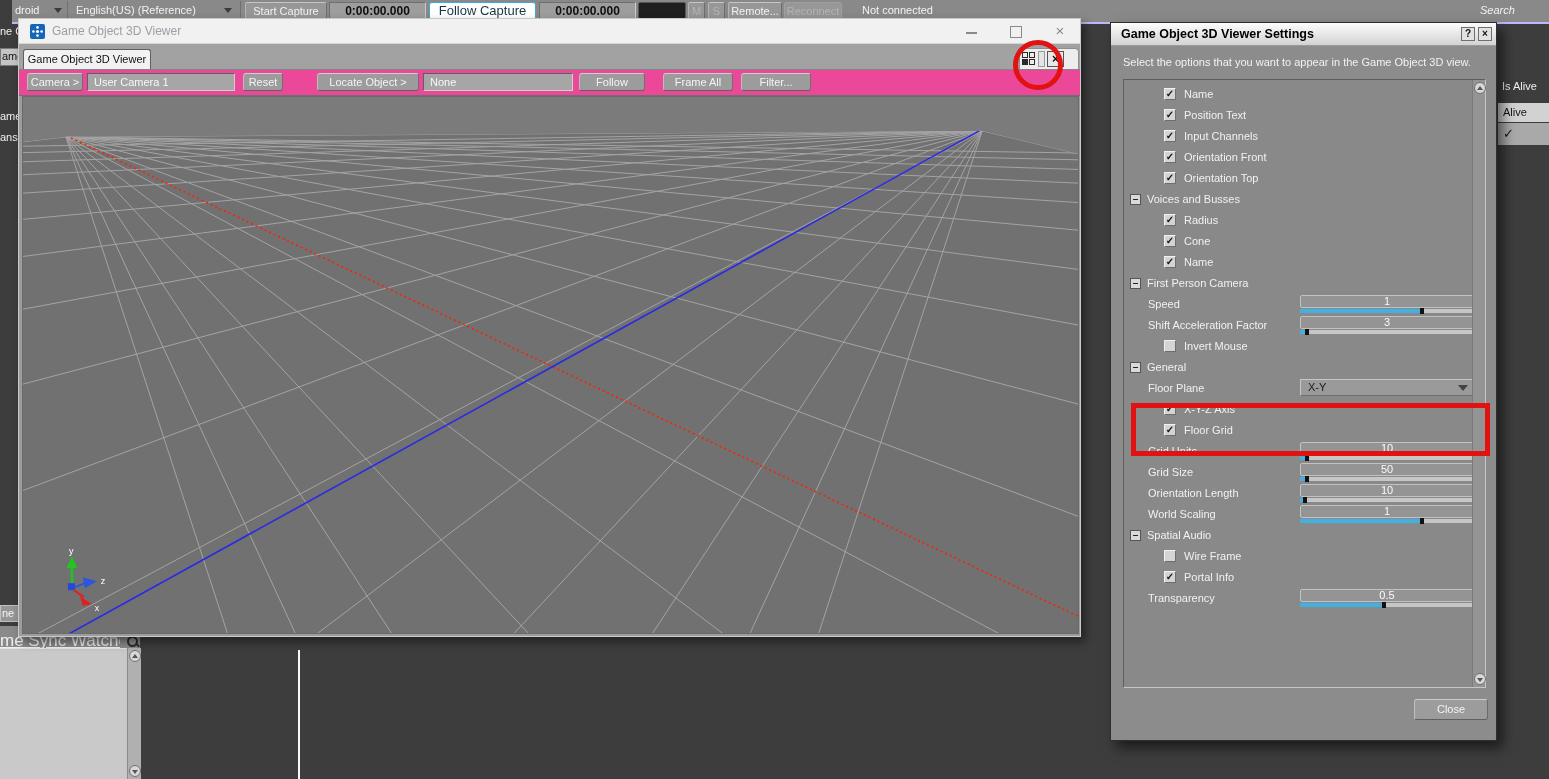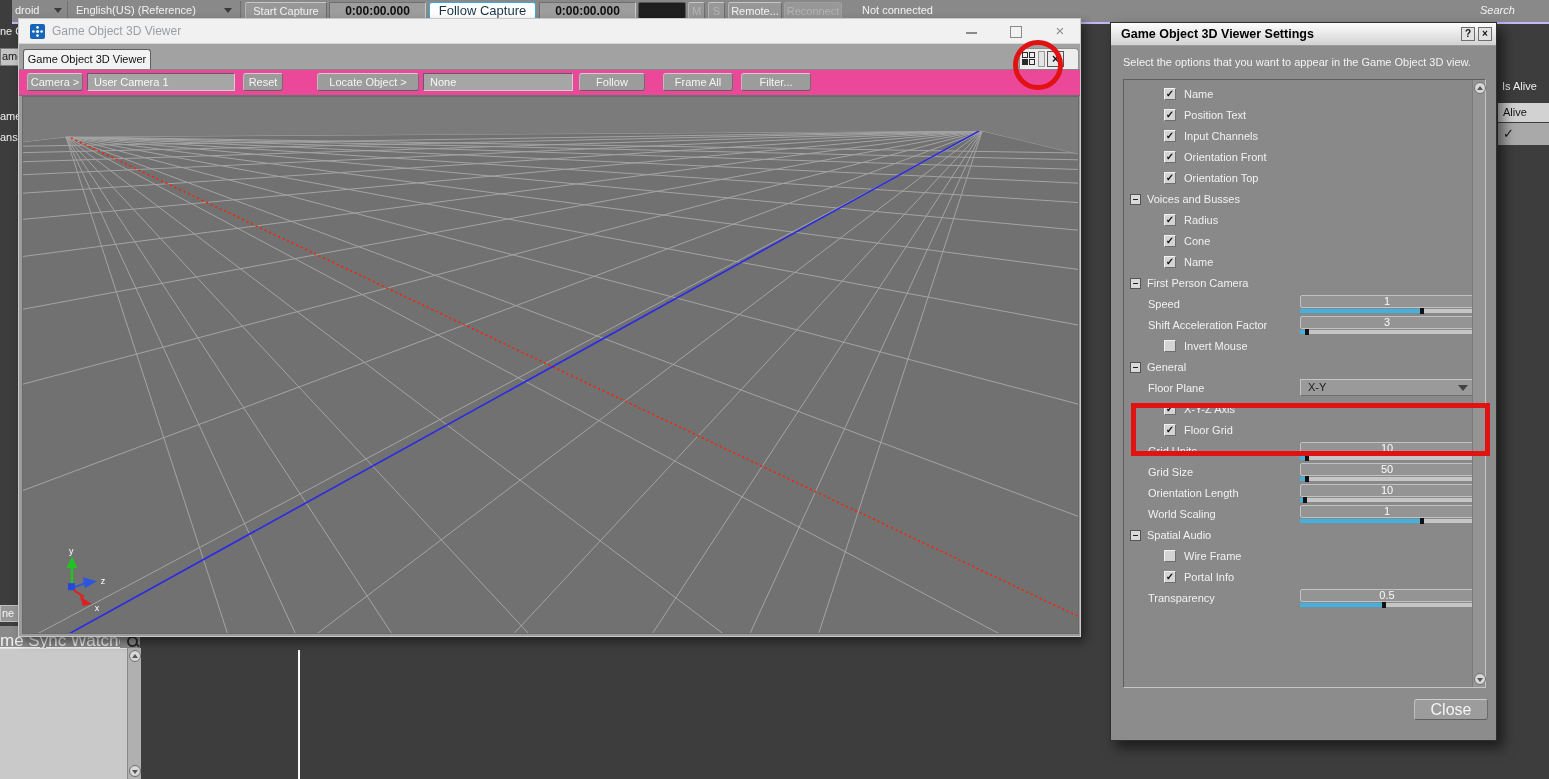--- a/index.html
+++ b/index.html
@@ -87,21 +87,21 @@
   .slider{position:absolute;left:176px;top:1px;width:174px;height:19px;}
   .sl-val{position:absolute;left:0;top:0;width:100%;height:13px;background:#949494;border:1px solid #c2c2c2;border-radius:2px;
           box-sizing:border-box;color:#fafafa;font-size:11px;text-align:center;line-height:11px;}
   .sl-bar{position:absolute;left:0;top:14px;width:100%;height:4px;background:#c6c6c6;}
   .sl-fill{position:absolute;left:0;top:0;height:4px;}
   .sl-mark{position:absolute;top:-1px;width:4px;height:6px;background:#111;}
   .dd{position:absolute;left:176px;top:1px;width:174px;height:17px;background:#9a9a9a;border:1px solid;border-color:#c6c6c6 #6f6f6f #6f6f6f #c6c6c6;
       box-sizing:border-box;color:#1c1c1c;font-size:11px;line-height:15px;padding-left:7px;}
   .dd-caret{position:absolute;right:5px;top:5px;width:0;height:0;border-left:5px solid transparent;border-right:5px solid transparent;border-top:6px solid #444;}
   .dlg-close{position:absolute;right:8px;top:676px;width:74px;height:21px;background:#9c9c9c;border:1px solid;
-             border-color:#cdcdcd #6a6a6a #606060 #c0c0c0;border-radius:3px;color:#f4f4f4;font-size:16px;text-align:center;line-height:19px;box-sizing:border-box;}
+             border-color:#cdcdcd #6a6a6a #606060 #c0c0c0;border-radius:3px;color:#f4f4f4;font-size:11px;text-align:center;line-height:19px;box-sizing:border-box;}
   
   .annotation{position:absolute;border:5px solid #e01212;z-index:50;pointer-events:none;}
   .anno-circle{left:1013px;top:40px;width:40px;height:40px;border-radius:50%;}
   .anno-rect{left:1131px;top:403px;width:349px;height:43px;}
 </style>
 </head>
 <body>
 
 <div class="topbar">
   <span class="tb-text" style="left:3px;">droid</span>

